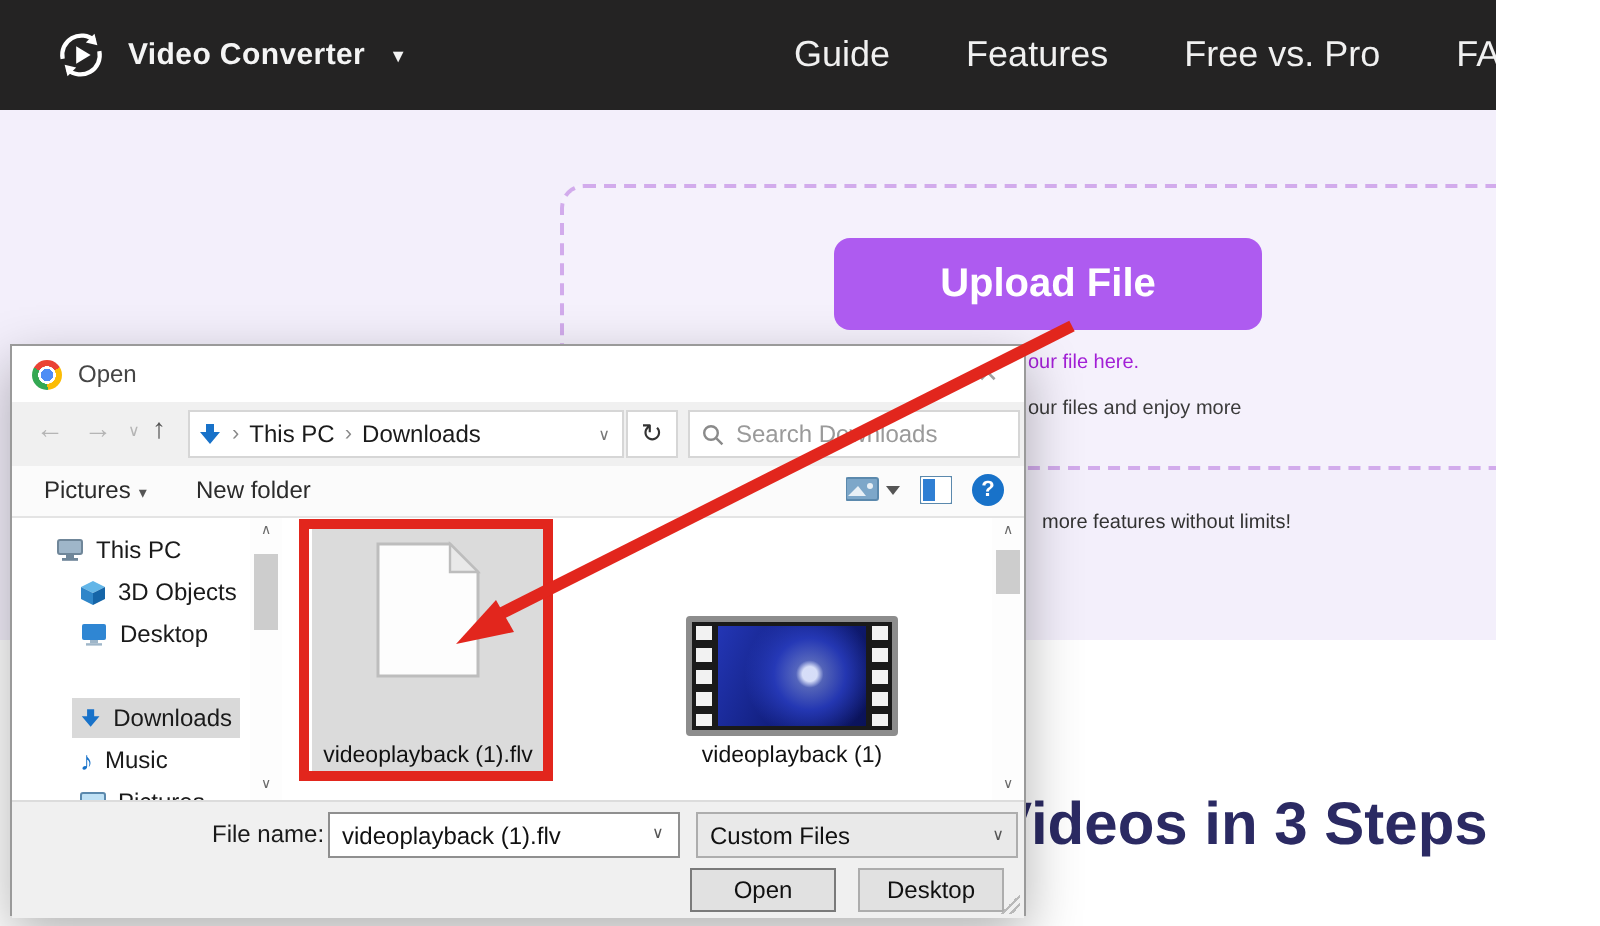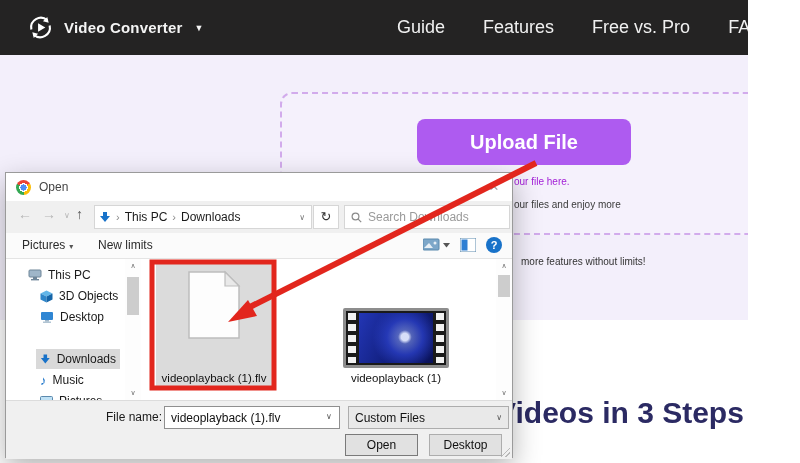--- a/index.html
+++ b/index.html
@@ -158,21 +158,21 @@
           <line x1="7.2" y1="7.2" x2="10.2" y2="10.2" stroke="#8a8a8a" stroke-width="1.2"></line>
         </svg>
         <span class="search-ph">Search Downloads</span>
       </div>
     </div>
 
     <div class="dlg-cmdbar">
       <span class="cmd-item cmd-organize">
         <span>Pictures</span><span class="cmd-caret">▾</span>
       </span>
-      <span class="cmd-item cmd-newfolder">New limits</span>
+      <span class="cmd-item cmd-newfolder">New folder</span>
       <div class="cmd-right">
         <span class="icon-btn">
           <svg width="20" height="14" viewBox="0 0 20 14">
             <rect x="0" y="1" width="16" height="11" rx="1" fill="#7da7c9" stroke="#5b89ad"></rect>
             <polygon points="1,10 6,5 10,10" fill="#e8f0f6"></polygon>
             <circle cx="12" cy="5" r="1.5" fill="#e8f0f6"></circle>
           </svg>
           <svg width="7" height="6" viewBox="0 0 7 6">
               <polygon points="0,1 7,1 3.5,5.5" fill="#555"></polygon>
             </svg>

